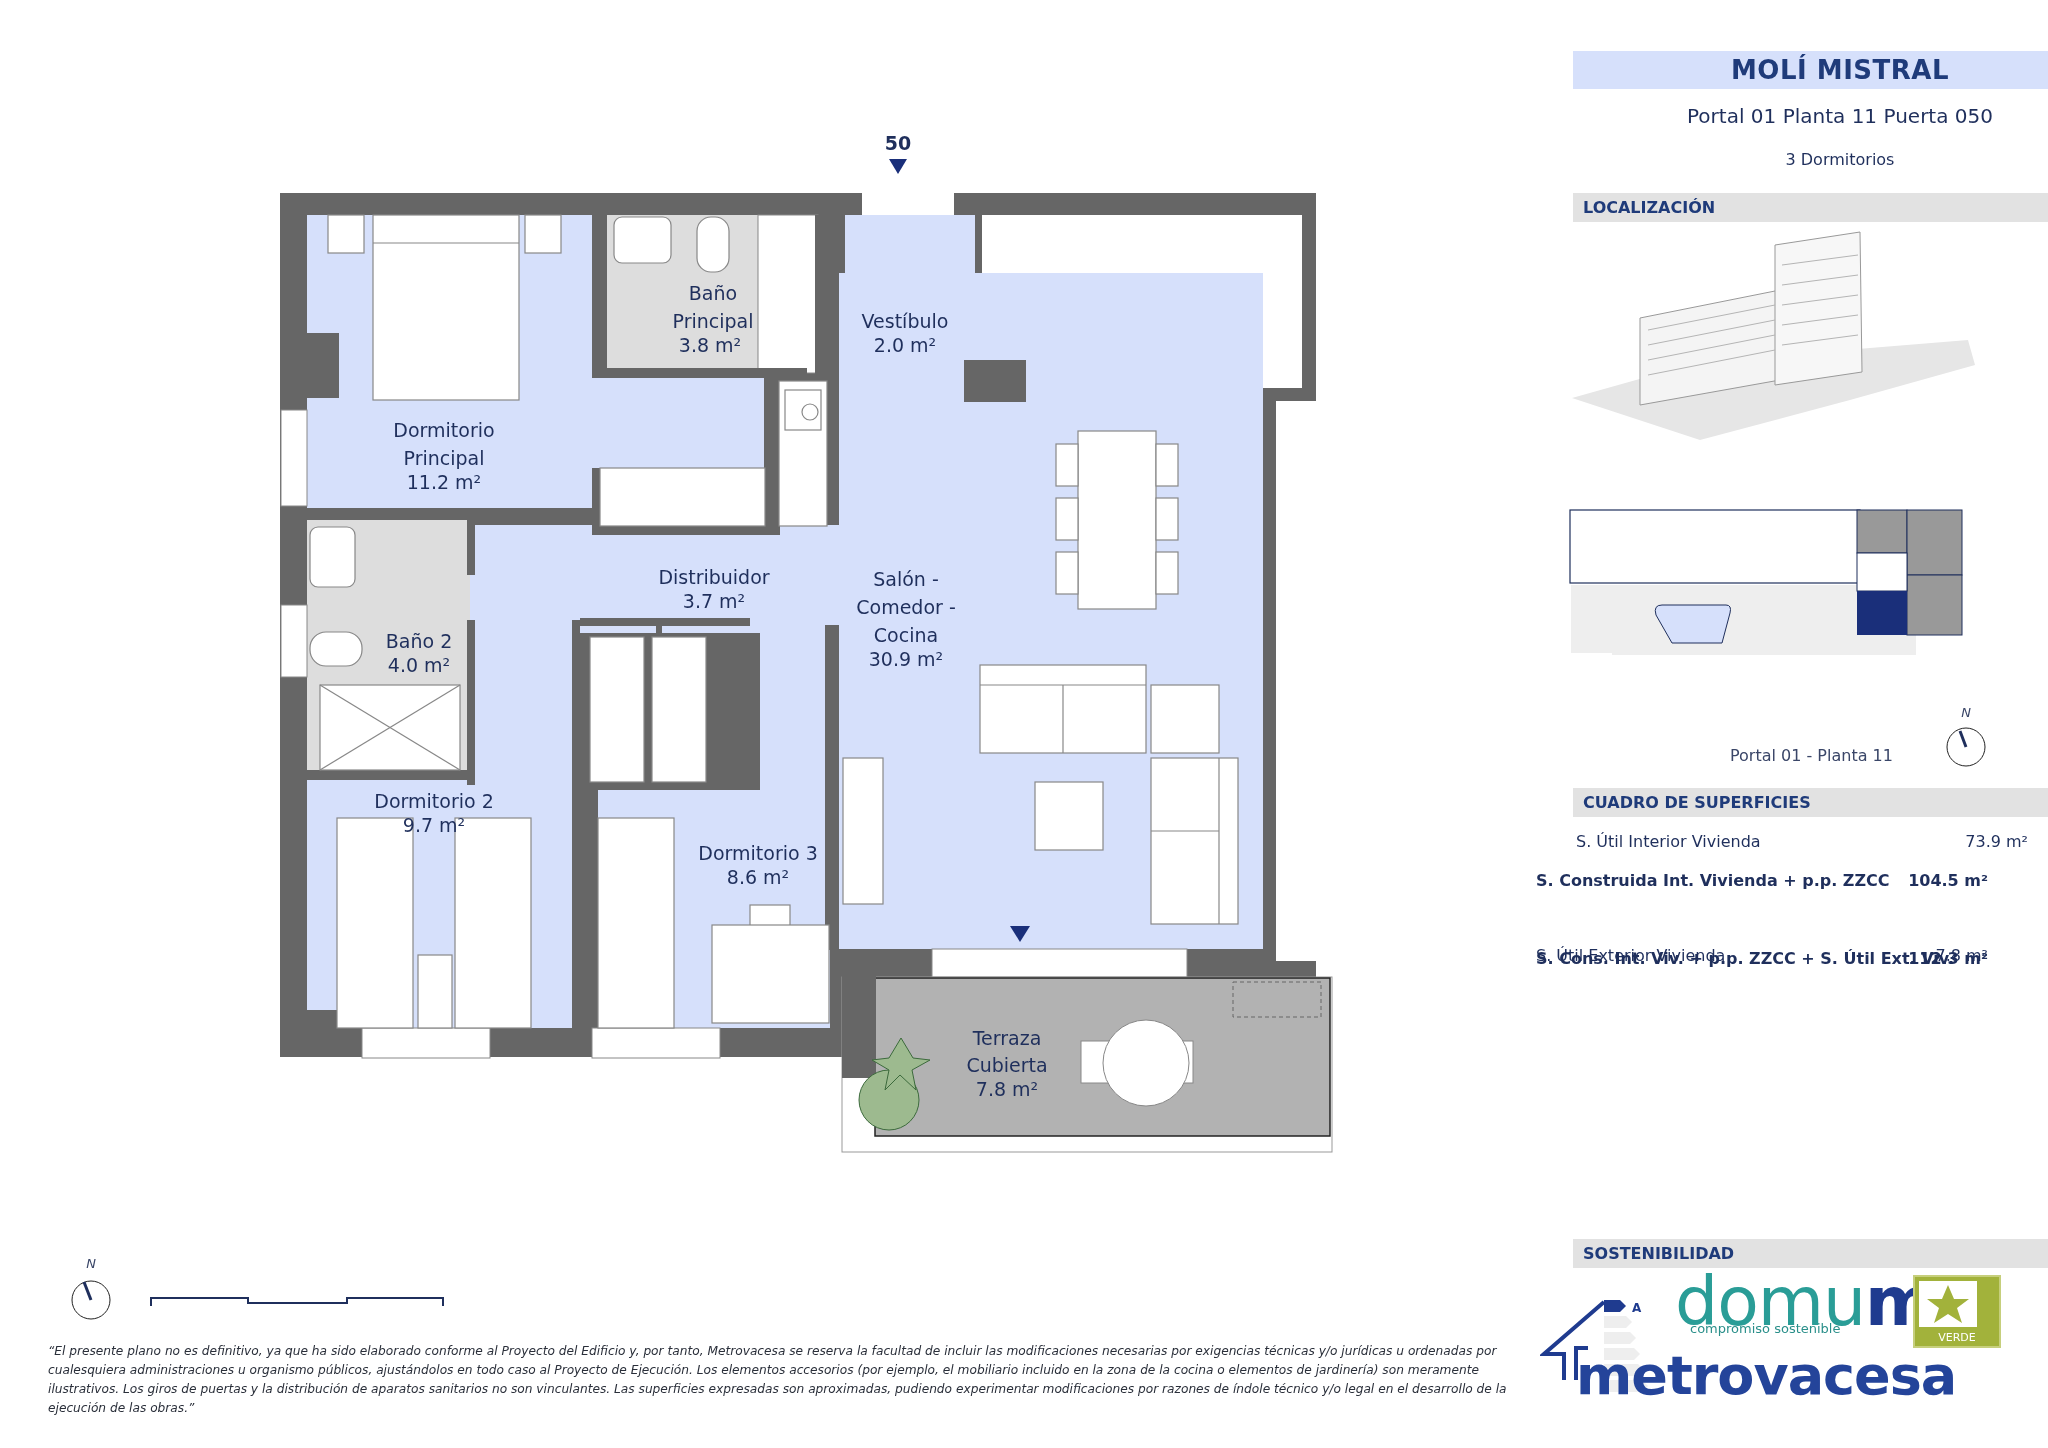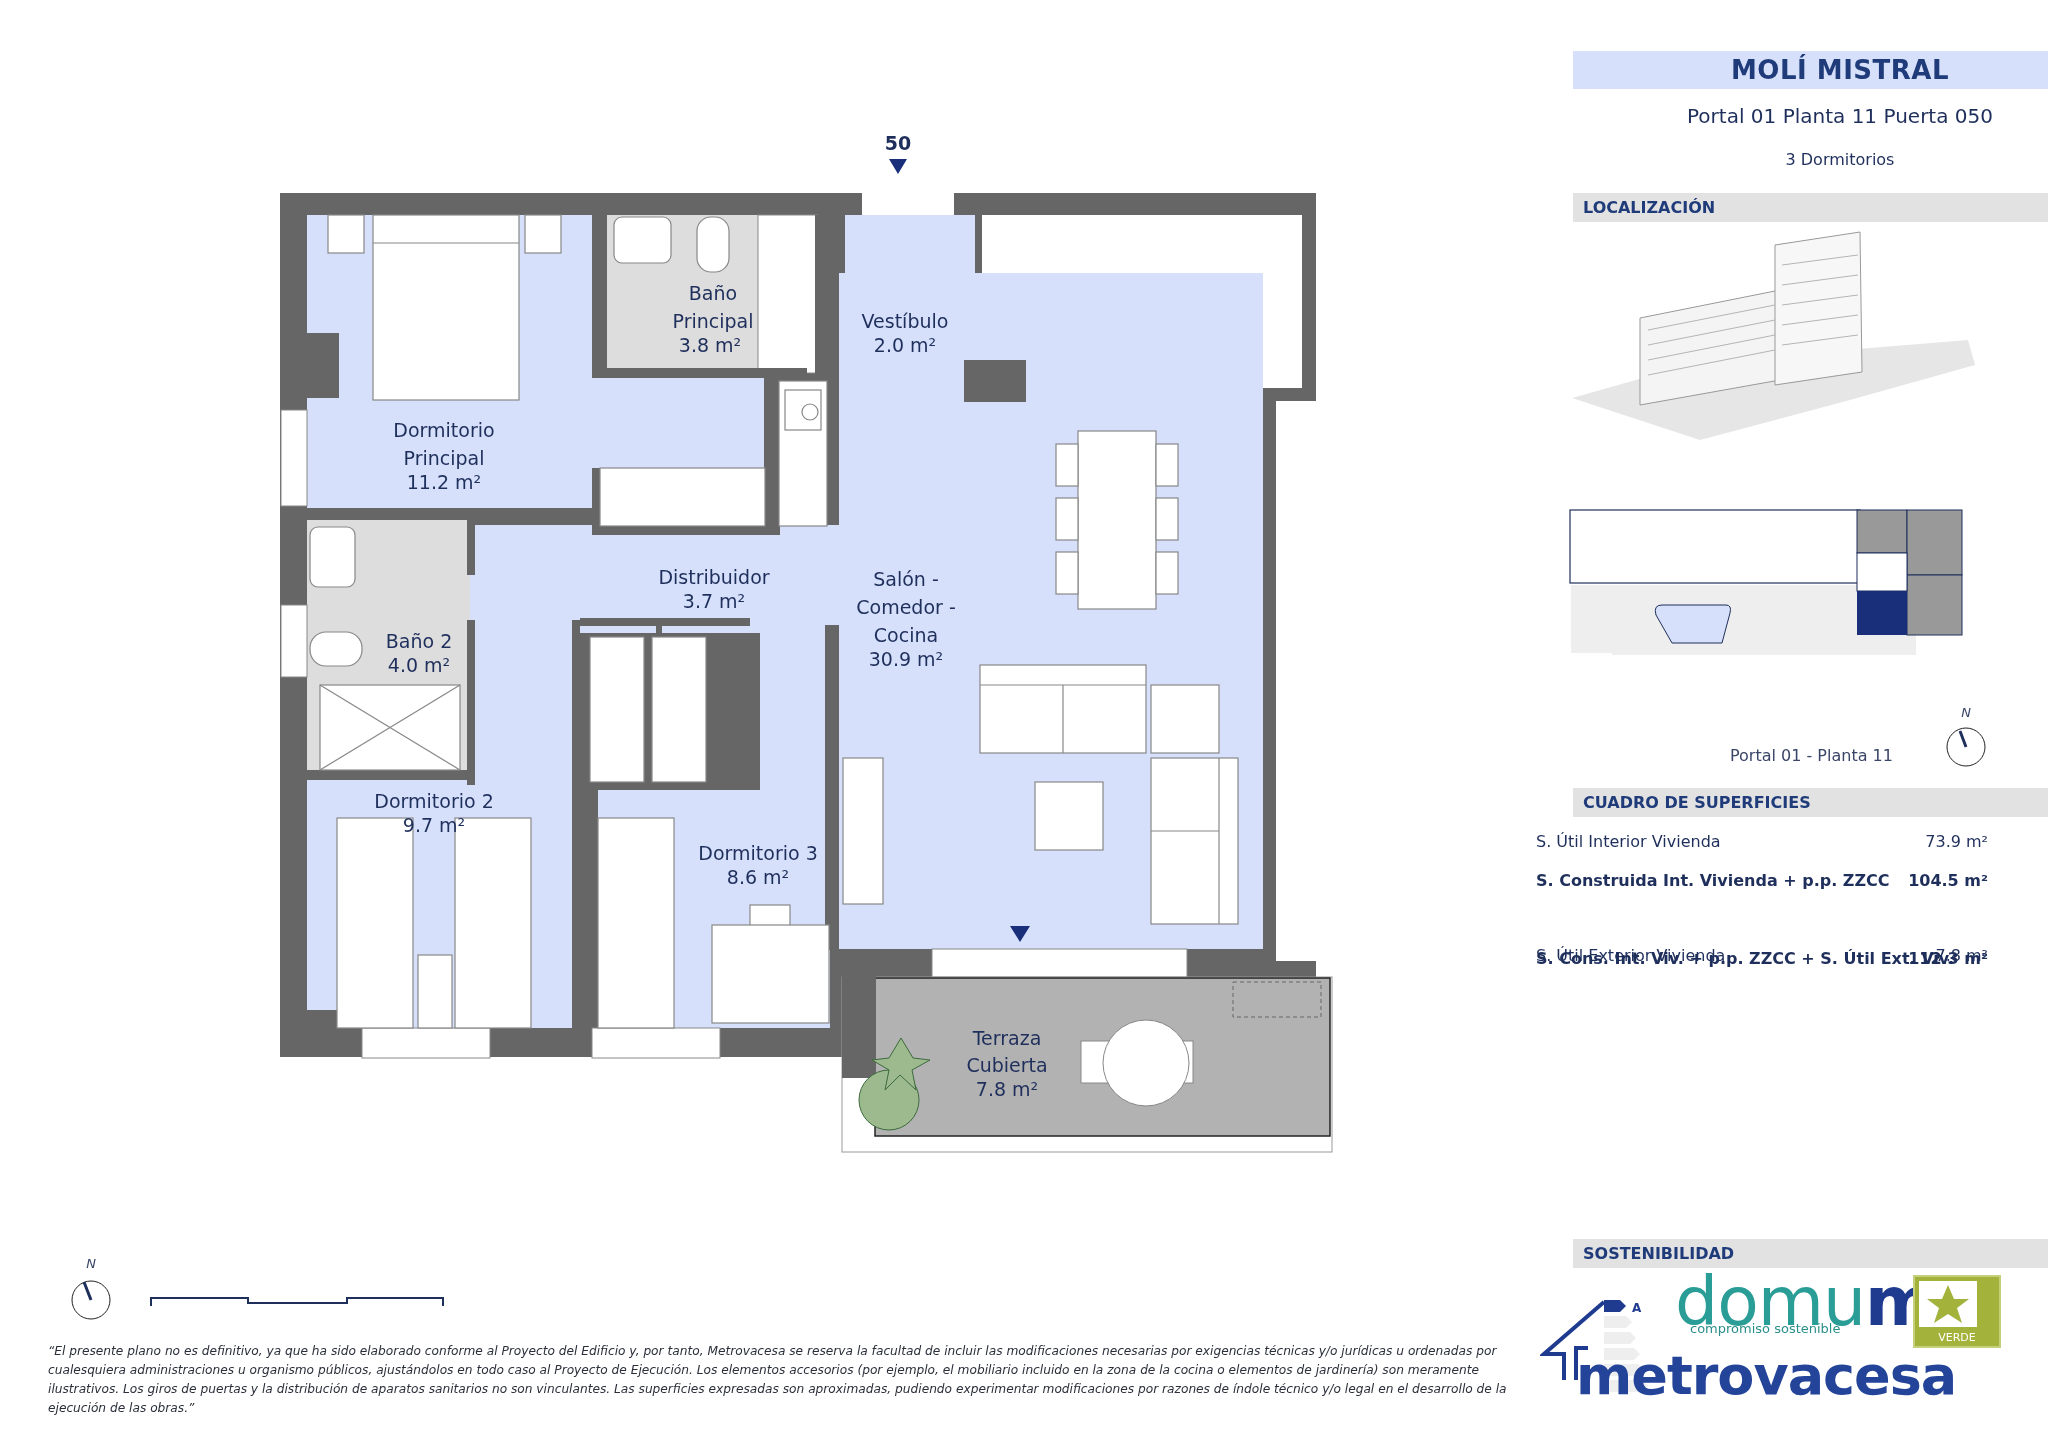--- a/index.html
+++ b/index.html
@@ -217,21 +217,21 @@
 </svg>
 
 <div class="side title-bar">MOLÍ MISTRAL</div>
 <div class="side subtitle">Portal 01 Planta 11 Puerta 050</div>
 <div class="side rooms">3 Dormitorios</div>
 
 <div class="side section-bar sec-loc">LOCALIZACIÓN</div>
 <div class="portal-caption">Portal 01 - Planta 11</div>
 
 <div class="side section-bar sec-sup">CUADRO DE SUPERFICIES</div>
-<div class="sup-row" style="top:828px;">
+<div class="sup-row" style="top:828px;margin-left:40px;">
   <span>S. Útil Interior Vivienda</span>
   <span class="val">73.9 m²</span>
 </div>
 <div class="sup-row bold" style="top:867px;">
   <span>S. Construida Int. Vivienda + p.p. ZZCC</span>
   <span class="val">104.5 m²</span>
 </div>
 <div class="sup-row" style="top:942px;">
   <span>S. Útil Exterior Vivienda</span>
   <span class="val">7.8 m²</span>

